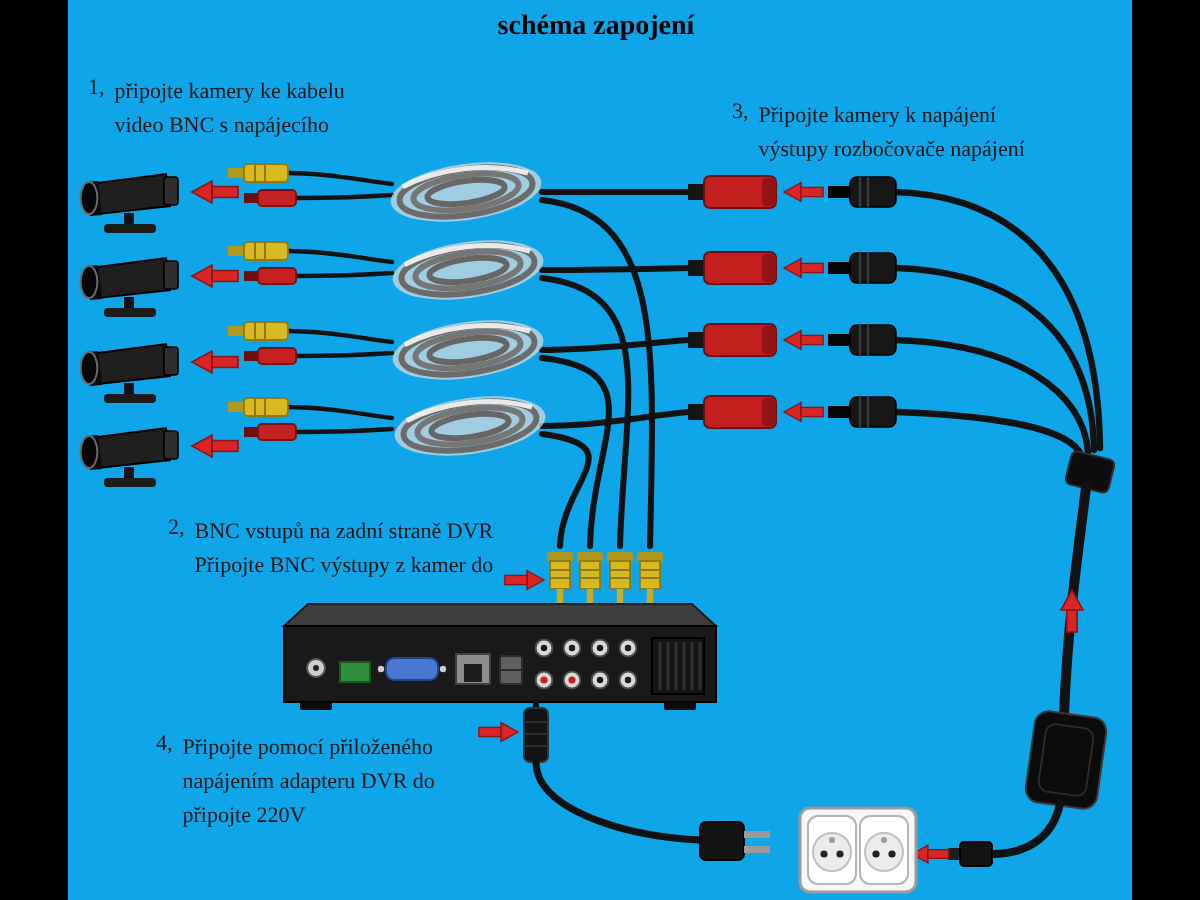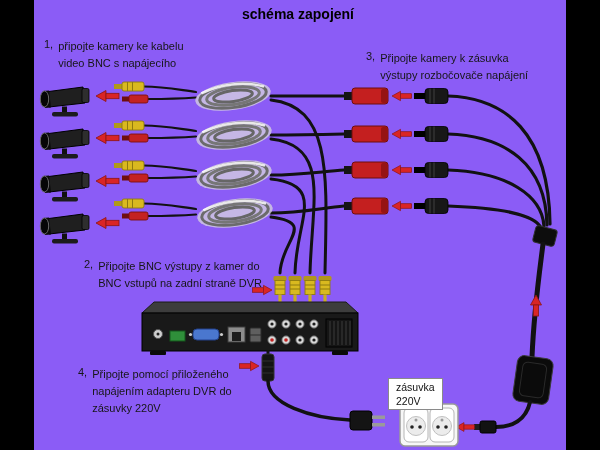--- a/index.html
+++ b/index.html
@@ -1,18 +1,18 @@
 <!DOCTYPE html>
 <html><head>
 <meta charset="utf-8">
 <style>
   * { margin:0; padding:0; box-sizing:border-box; }
   html,body { width:600px; height:450px; overflow:hidden; background:#ffffff; }
-  .stage { position:relative; width:596px; height:450px; background:#8b5cf6;
-           font-family:Liberation Sans, sans-serif; }
+  .stage { position:relative; width:596px; height:450px; background:#0ea5e9;
+           font-family:Liberation Serif, serif; }
   svg.diagram { position:absolute; left:0; top:0; }
   .title { position:absolute; left:0; top:6px; width:100%; text-align:center;
            font-size:14px; font-weight:bold; color:#000; }
   .note { position:absolute; display:flex; gap:5px; font-size:11px; color:#161616; }
   .note .num { flex:0 0 auto; }
   .note .txt { display:flex; flex-direction:column; }
   .note .ln { white-space:nowrap; line-height:1.5; }
   .note4 .ln { line-height:1.55; }
   .outlet-label { position:absolute; left:388px; top:378px; background:#ffffff;
                   border:1px solid #8a8a8a; padding:1px 7px; font-size:10.5px;
@@ -266,40 +266,36 @@
     <span class="num">1,</span>
     <span class="txt">
       <span class="ln">připojte kamery ke kabelu</span>
       <span class="ln">video BNC s napájecího</span>
     </span>
   </div>
 
   <div class="note" style="left:366px; top:50px;">
     <span class="num">3,</span>
     <span class="txt">
-      <span class="ln">Připojte kamery k zásuvka</span>
+      <span class="ln">Připojte kamery k napájení</span>
       <span class="ln">výstupy rozbočovače napájení</span>
     </span>
   </div>
 
   <div class="note" style="left:84px; top:258px;">
     <span class="num">2,</span>
     <span class="txt">
+      <span class="ln">BNC vstupů na zadní straně DVR</span>
       <span class="ln">Připojte BNC výstupy z kamer do</span>
-      <span class="ln">BNC vstupů na zadní straně DVR</span>
     </span>
   </div>
 
   <div class="note note4" style="left:78px; top:366px;">
     <span class="num">4,</span>
     <span class="txt">
       <span class="ln">Připojte pomocí přiloženého</span>
       <span class="ln">napájením adapteru DVR do</span>
-      <span class="ln">zásuvky 220V</span>
+      <span class="ln">připojte 220V</span>
     </span>
   </div>
 
-  <div class="outlet-label">
-    <div>zásuvka</div>
-    <div>220V</div>
-  </div>
 
 </div>
 
 </body></html>

